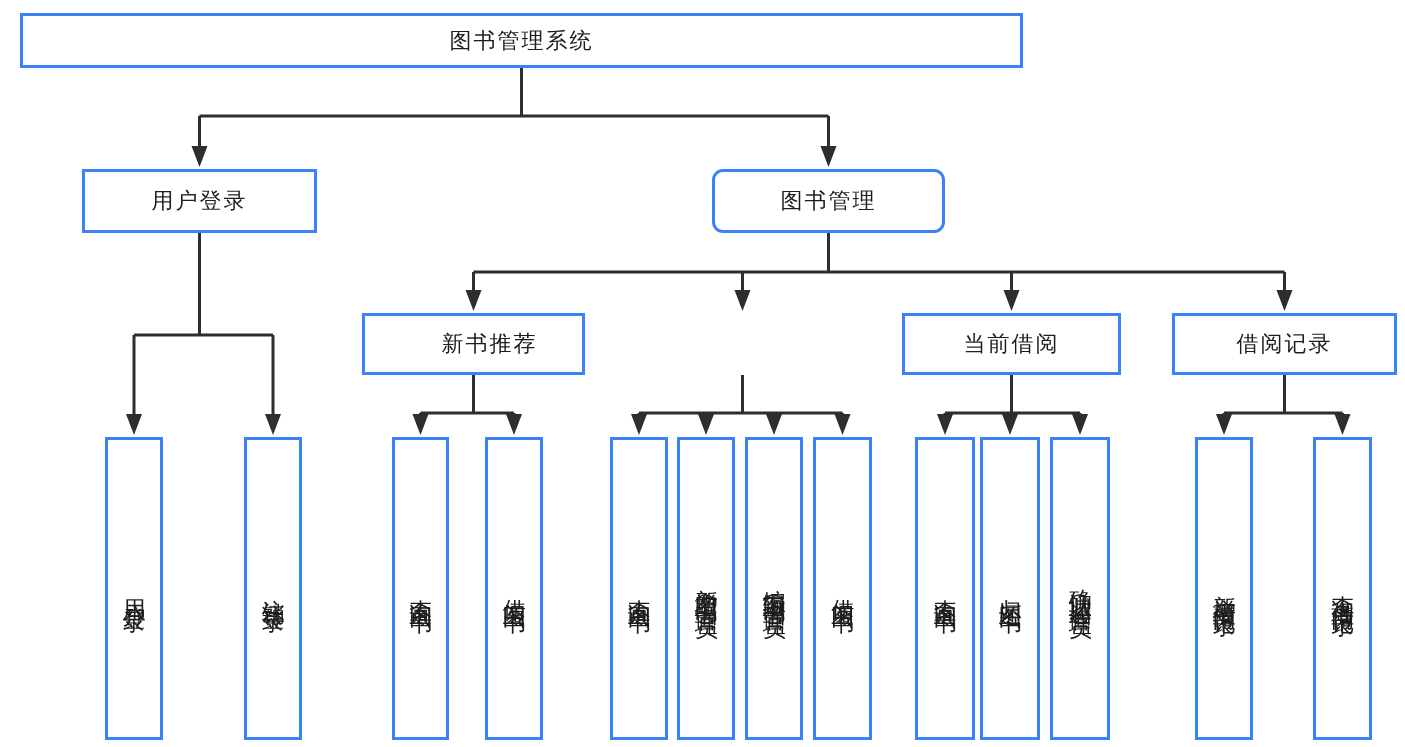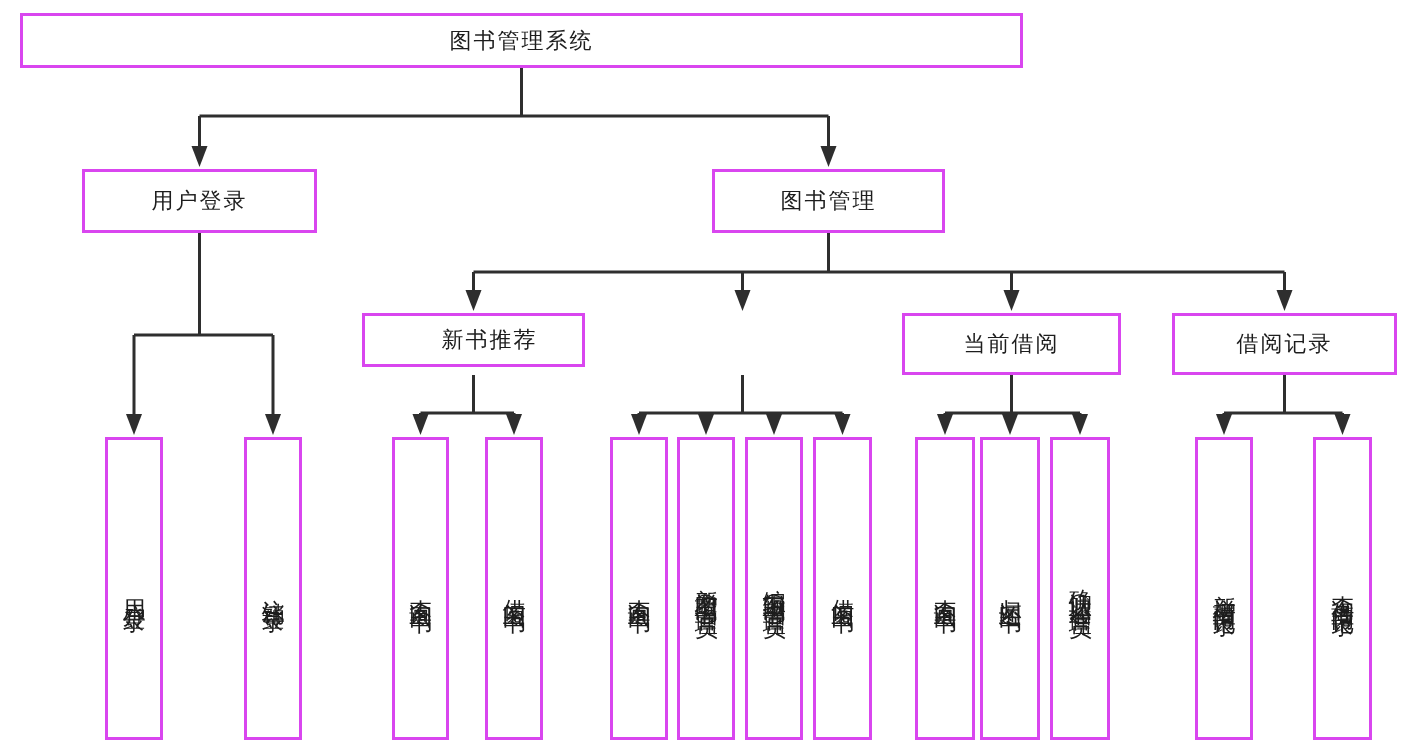--- a/index.html
+++ b/index.html
@@ -14,21 +14,21 @@
   #connectors {
     position: absolute;
     left: 0; top: 0;
     width: 1405px; height: 747px;
     pointer-events: none;
   }
   .node {
     position: absolute;
     box-sizing: border-box;
     background: #ffffff;
-    border: 3px solid #d946ef;
+    border: 3px solid #3b82f6;
     color: #1d1d1d;
     display: flex;
     align-items: center;
     justify-content: center;
     text-align: center;
   }
   .hnode {
     font-size: 22px;
     letter-spacing: 2px;
   }
@@ -106,23 +106,23 @@
       <path d="M1010 435 l-8 -21 h16 z"></path>
       <path d="M1080 435 l-8 -21 h16 z"></path>
       <path d="M1224 435 l-8 -21 h16 z"></path>
       <path d="M1342.5 435 l-8 -21 h16 z"></path>
     </g>
   </svg>
 
   <div class="node hnode" style="left:20px; top:13px; width:1003px; height:55px;">图书管理系统</div>
 
   <div class="node hnode" style="left:82px; top:169px; width:235px; height:64px;">用户登录</div>
-  <div class="node hnode" style="left:712px; top:169px; width:233px; height:64px;">图书管理</div>
+  <div class="node hnode" style="left:712px; top:169px; width:233px; height:64px;border-radius:11px;">图书管理</div>
 
-  <div class="node hnode" style="left:362px; top:313px; width:223px; height:54px;padding-left:32px;">新书推荐</div>
+  <div class="node hnode" style="left:362px; top:313px; width:223px; height:62px;padding-left:32px;">新书推荐</div>
   <div class="node hnode" style="left:902px; top:313px; width:219px; height:62px;">当前借阅</div>
   <div class="node hnode" style="left:1172px; top:313px; width:225px; height:62px;">借阅记录</div>
 
   <div class="node leaf" style="left:105px; width:58px;">用户登录</div>
   <div class="node leaf" style="left:244px; width:58px;">注销登录</div>
 
   <div class="node leaf" style="left:392px; width:57px;">查询图书</div>
   <div class="node leaf" style="left:485px; width:58px;">借阅图书</div>
 
   <div class="node leaf" style="left:610px; width:58px;">查询图书</div>

